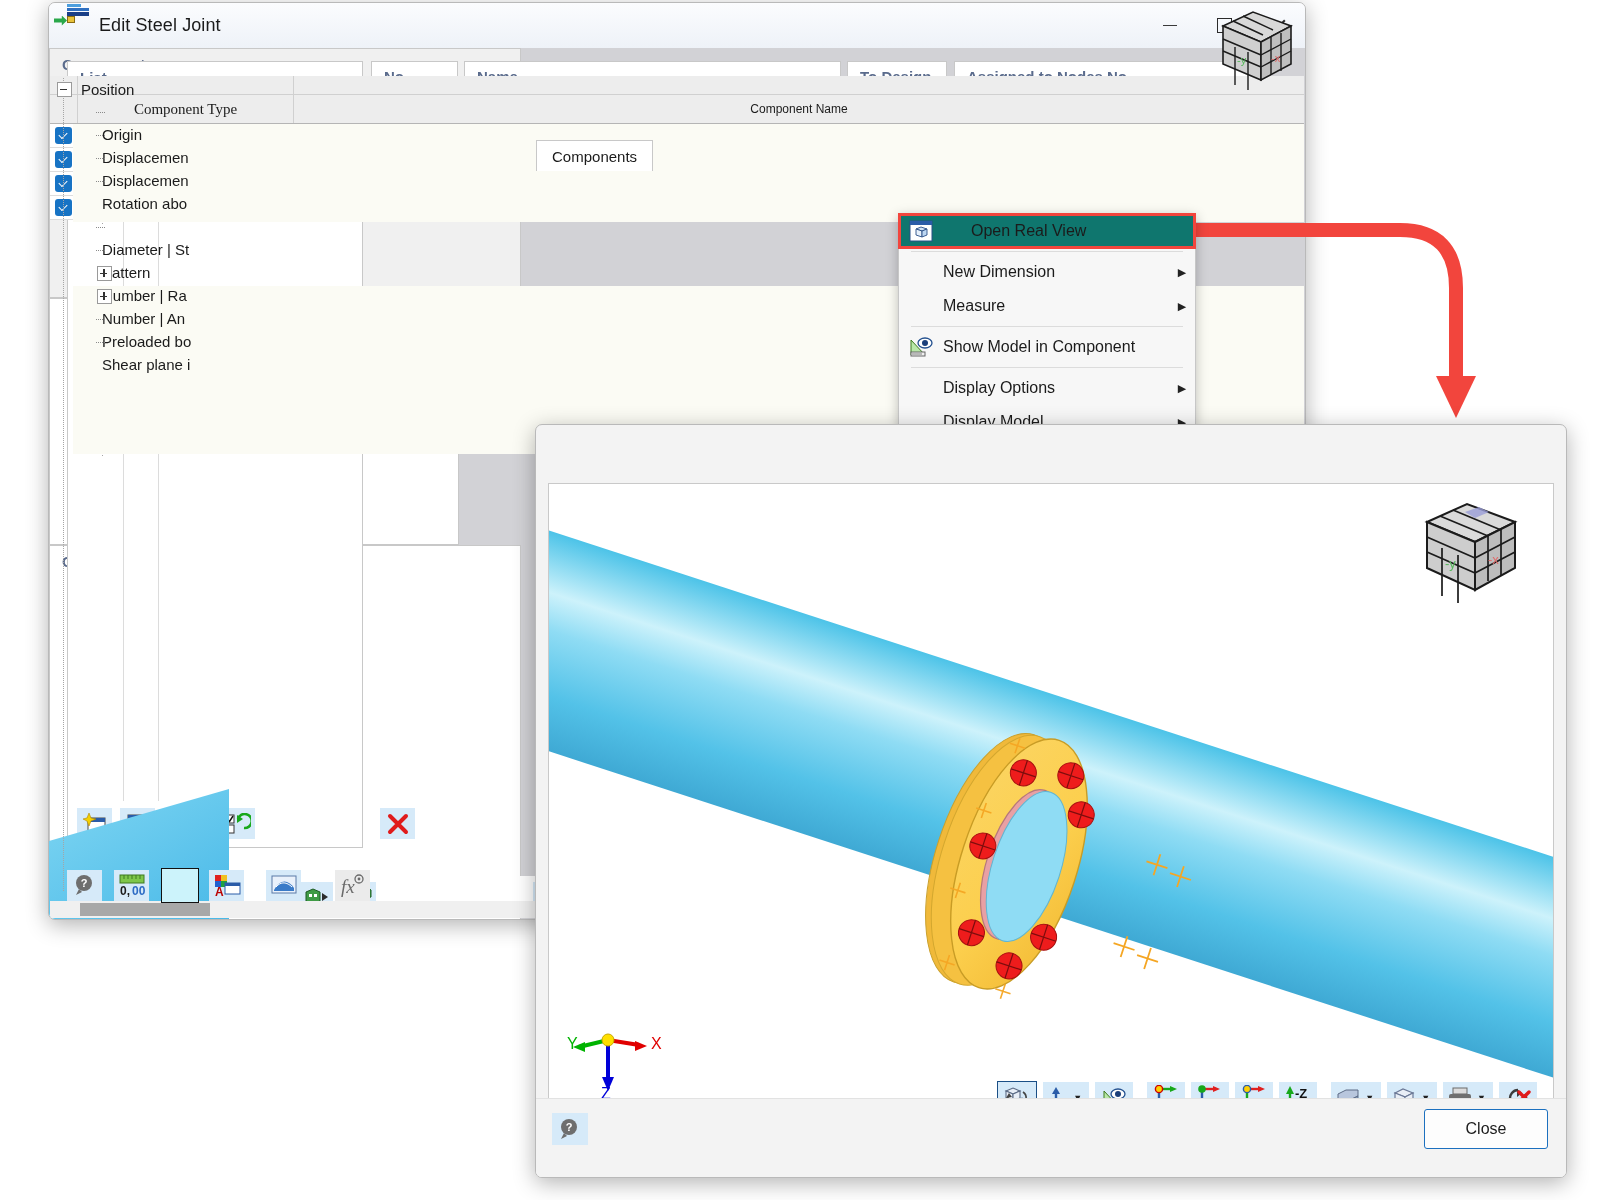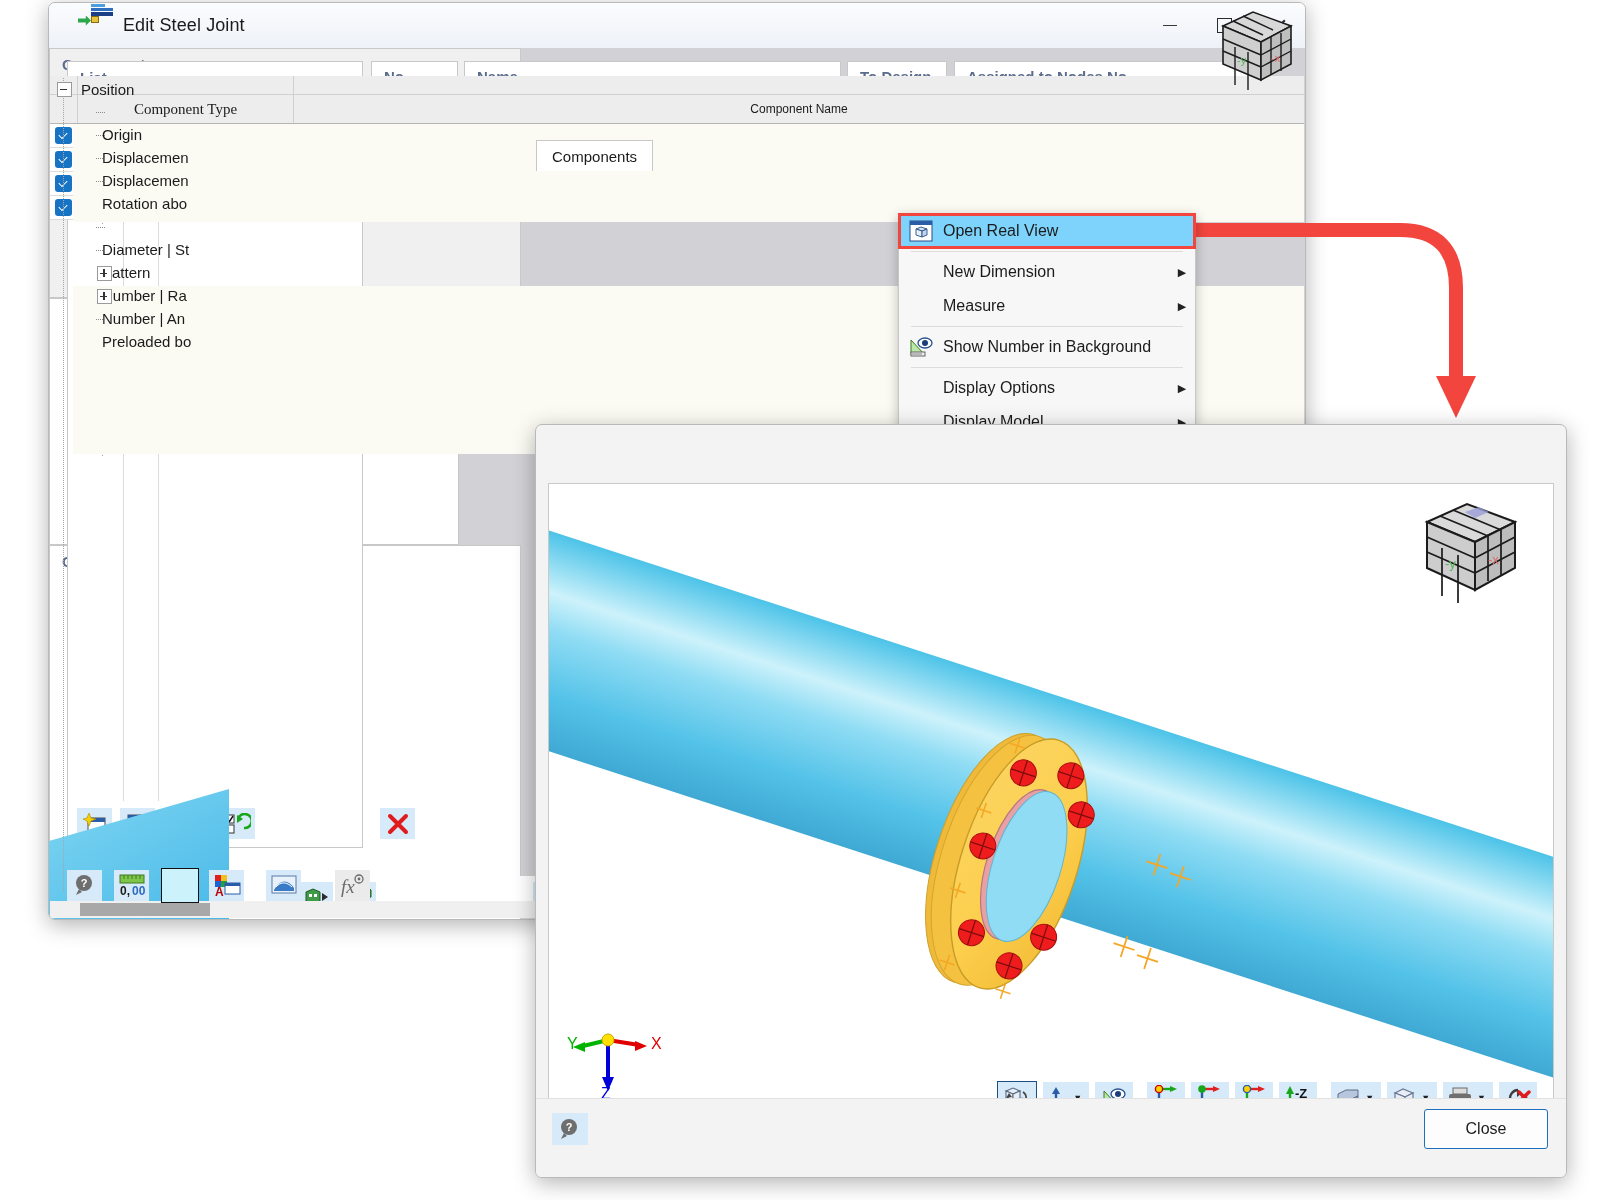--- a/index.html
+++ b/index.html
@@ -18,21 +18,20 @@
     border:1px solid #b9b9b9;
     border-radius:7px;
     box-shadow:0 5px 22px rgba(0,0,0,.30);
     overflow:hidden;
   }
   .titlebar{
     height:45px;
     background:linear-gradient(180deg,#fbfcfe 0%,#eef2f8 100%);
     display:flex;align-items:center;
     position:relative;
-    padding-left:24px;
   }
   .titlebar .app-icon{width:22px;height:20px;margin-left:18px;position:relative;flex:none;}
   .title-text{
     margin-left:10px;font-size:18px;color:#1a1a1a;letter-spacing:.1px;
   }
   .wbtns{position:absolute;right:0;top:0;height:45px;display:flex;}
   .wbtn{width:54px;height:45px;display:flex;align-items:center;justify-content:center;color:#222;font-size:16px;}
 
   
   .g-min{width:14px;height:1px;background:#3a3a3a;display:block;}
@@ -135,21 +134,21 @@
   
   #ctxmenu{
     position:absolute;left:898px;top:213px;width:296px;height:214px;
     background:#f7f7f7;border:1px solid #c7c7c7;box-shadow:0 3px 11px rgba(0,0,0,.25);
     z-index:40;
   }
   .mi{height:34px;display:flex;align-items:center;position:relative;font-size:16px;}
   .mi .micon{width:44px;display:flex;align-items:center;justify-content:center;flex:none;}
   .mi .mlabel{flex:1;}
   .mi .arrow{width:26px;display:flex;align-items:center;justify-content:center;color:#222;font-size:11px;}
-  .mi.sel{background:#7dd3fc;outline:3px solid #f2453d;outline-offset:-2px;}
+  .mi.sel{background:#0f766e;outline:3px solid #f2453d;outline-offset:-2px;gap:28px;}
   .msep{height:1px;background:#dcdcdc;margin:3px 12px;}
 
   
   #redarrow{position:absolute;left:1150px;top:200px;width:340px;height:240px;z-index:35;pointer-events:none;}
 
   
   #dlg-real{left:535px;top:424px;width:1030px;height:752px;z-index:60;}
   #dlg-real .dlg-body{background:#f3f3f3;}
   .canvas{position:absolute;left:12px;top:13px;right:12px;height:643px;background:#fff;border:1px solid #c9c9c9;overflow:hidden;}
   .view-tb{position:absolute;right:16px;bottom:12px;height:34px;display:flex;align-items:center;}
@@ -448,20 +447,24 @@
           <span class="exp plus" style="position:absolute;left:40px;"></span>
           <span class="lbl">Number | Ra</span>
         </div>
         <div class="tnode child">
           <span class="exp plus" style="position:absolute;left:40px;"></span>
           <span class="lbl">Number | An</span>
         </div>
         <div class="tnode child">
             <i class="dash"></i>
             <span class="lbl">Preloaded bo</span>
+          </div>
+        <div class="tnode child">
+            <i class="dash"></i>
+            <span class="lbl">Shear plane i</span>
           </div>
       </div>
       <div class="hscroll">
           <div class="thumb"></div>
         </div>
     </div>
 
     <div class="dlg1-bottom">
       <span class="tbtn" style="margin-left:0;">
         <svg width="24" height="24" viewBox="0 0 24 24">
@@ -538,21 +541,21 @@
   <div class="mi">
     <span class="micon">
       <svg width="26" height="22" viewBox="0 0 26 22">
           <polygon points="3,19 3,4 17,19" fill="#b9e8a8" stroke="#3e7a20"></polygon>
           <rect x="3" y="16" width="14" height="4" fill="#f0f0f0" stroke="#666"></rect>
           <path d="M5 17 v2 M7 17 v2 M9 17 v2 M11 17 v2 M13 17 v2" stroke="#666" stroke-width=".8"></path>
           <ellipse cx="17" cy="7" rx="7" ry="5" fill="#fff" stroke="#23508f" stroke-width="1.3"></ellipse>
           <circle cx="17" cy="7" r="3" fill="#1b3f7a"></circle>
         </svg>
     </span>
-    <span class="mlabel">Show Number in Background</span>
+    <span class="mlabel">Show Model in Component</span>
     <span class="arrow"></span>
   </div>
   <div class="msep"></div>
   <div class="mi">
     <span class="micon"></span>
     <span class="mlabel">Display Options</span>
     <span class="arrow">▶</span>
   </div>
   <div class="mi">
     <span class="micon"></span>

